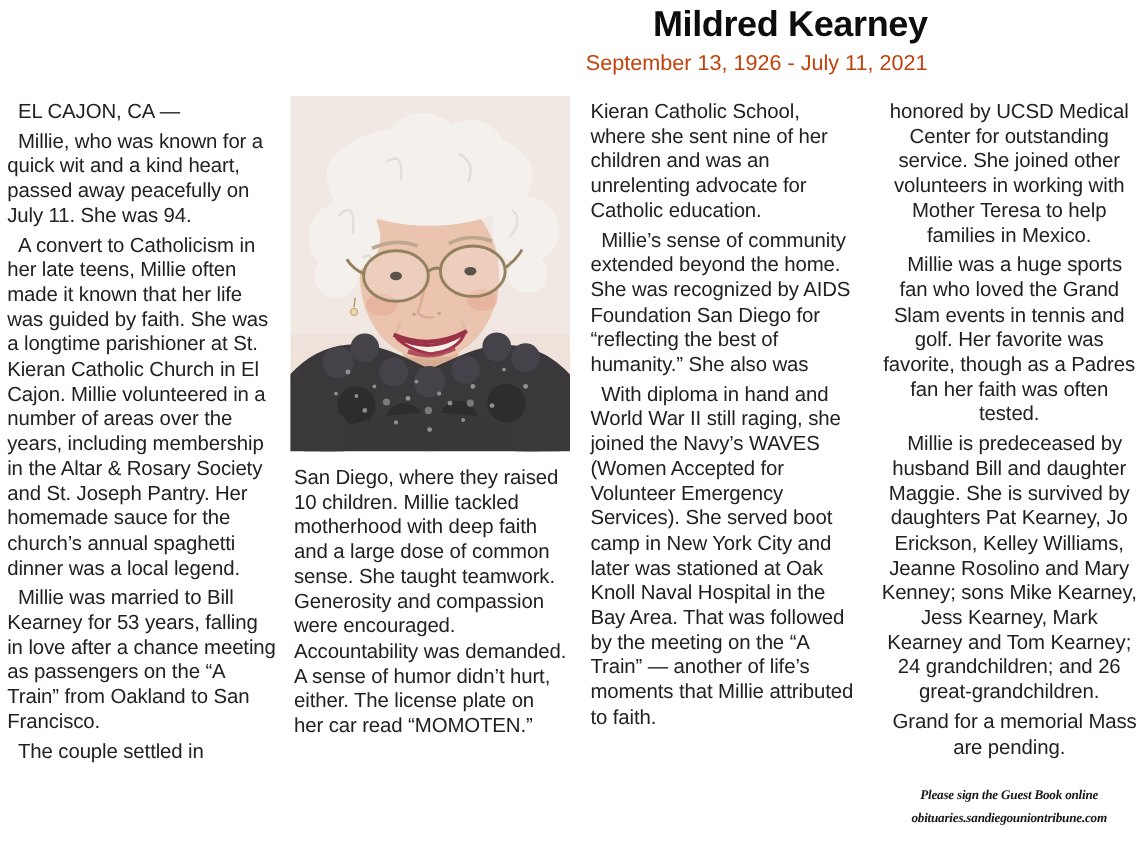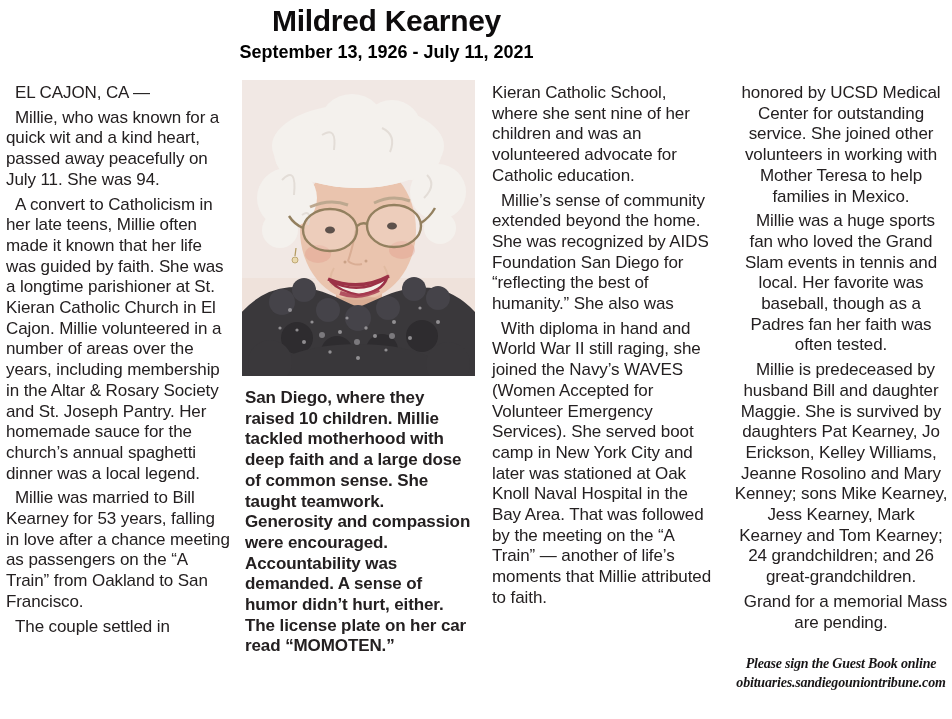--- a/index.html
+++ b/index.html
@@ -3,49 +3,49 @@
 <meta charset="utf-8">
 <style>
   html, body { margin: 0; padding: 0; }
   body {
     width: 952px; height: 719px;
     position: relative;
     background: #ffffff;
     overflow: hidden;
     font-family: "Liberation Sans", sans-serif;
   }
-  .header { position: absolute; top: 0; left: 0; width: 773px; text-align: center; }
+  .header { position: absolute; top: 0; left: 0; width: 773px; text-align: right; }
   .title {
     margin: 0; padding-top: 4px;
     font-size: 30px; font-weight: bold; color: #0e0c0d;
     letter-spacing: -0.3px;
   }
   .dates {
     margin: 4px 0 0 0;
-    font-size: 18px; color: #000000; font-weight: bold;
+    font-size: 18px; color: #c2410c; font-weight: normal;
   }
   .col {
     position: absolute; top: 79px;
     font-size: 17px; line-height: 20.7px;
     color: #242021;
     letter-spacing: -0.1px;
   }
   #col1 { left: 2px;   width: 234px; }
-  #col2 { left: 241px; width: 236px; font-weight: bold; }
+  #col2 { left: 241px; width: 236px; }
   #col3 { left: 488px; width: 232px; }
   #col4 { left: 730px; width: 222px; text-align: center; }
   .col p { margin: 4px; }
   .col p.indent { text-indent: 9px; }
   .photo-wrap { width: 233px; height: 296px; margin: 1px 0 12px 1px; }
   .photo-wrap svg { display: block; }
   .footer {
     margin-top: 21px;
     font-family: "Liberation Serif", serif;
     font-style: italic; font-weight: bold;
-    font-size: 14px; line-height: 19px;
+    font-size: 11px; line-height: 19px;
     color: #181617;
     white-space: nowrap;
     letter-spacing: -0.2px;
   }
 </style>
 </head>
 <body>
 
 <div class="obituary">
 
@@ -174,28 +174,28 @@
               <circle cx="150" cy="256" r="3"></circle>
               <circle cx="115" cy="262" r="3"></circle>
           </g>
         </g>
       </svg>
     </div>
     <p>San Diego, where they raised 10 children. Millie tackled motherhood with deep faith and a large dose of common sense. She taught teamwork. Generosity and compassion were encouraged. Accountability was demanded. A sense of humor didn’t hurt, either. The license plate on her car read “MOMOTEN.”</p>
   </div>
 
   <div class="col" id="col3">
-    <p>Kieran Catholic School, where she sent nine of her children and was an volunteered advocate for Catholic education.</p>
+    <p>Kieran Catholic School, where she sent nine of her children and was an unrelenting advocate for Catholic education.</p>
     <p class="indent">Millie’s sense of community extended beyond the home. She was recognized by AIDS Foundation San Diego for “reflecting the best of humanity.” She also was</p>
     <p class="indent">With diploma in hand and World War II still raging, she joined the Navy’s WAVES (Women Accepted for Volunteer Emergency Services). She served boot camp in New York City and later was stationed at Oak Knoll Naval Hospital in the Bay Area. That was followed by the meeting on the “A Train” — another of life’s moments that Millie attributed to faith.</p>
   </div>
 
   <div class="col" id="col4">
     <p>honored by UCSD Medical Center for outstanding service. She joined other volunteers in working with Mother Teresa to help families in Mexico.</p>
-    <p class="indent">Millie was a huge sports fan who loved the Grand Slam events in tennis and local. Her favorite was baseball, though as a Padres fan her faith was often tested.</p>
+    <p class="indent">Millie was a huge sports fan who loved the Grand Slam events in tennis and golf. Her favorite was favorite, though as a Padres fan her faith was often tested.</p>
     <p class="indent">Millie is predeceased by husband Bill and daughter Maggie. She is survived by daughters Pat Kearney, Jo Erickson, Kelley Williams, Jeanne Rosolino and Mary Kenney; sons Mike Kearney, Jess Kearney, Mark Kearney and Tom Kearney; 24 grandchildren; and 26 great-grandchildren.</p>
     <p class="indent">Grand for a memorial Mass are pending.</p>
     <div class="footer">
       <div>Please sign the Guest Book online</div>
       <div>obituaries.sandiegouniontribune.com</div>
     </div>
   </div>
 
 </div>
 

